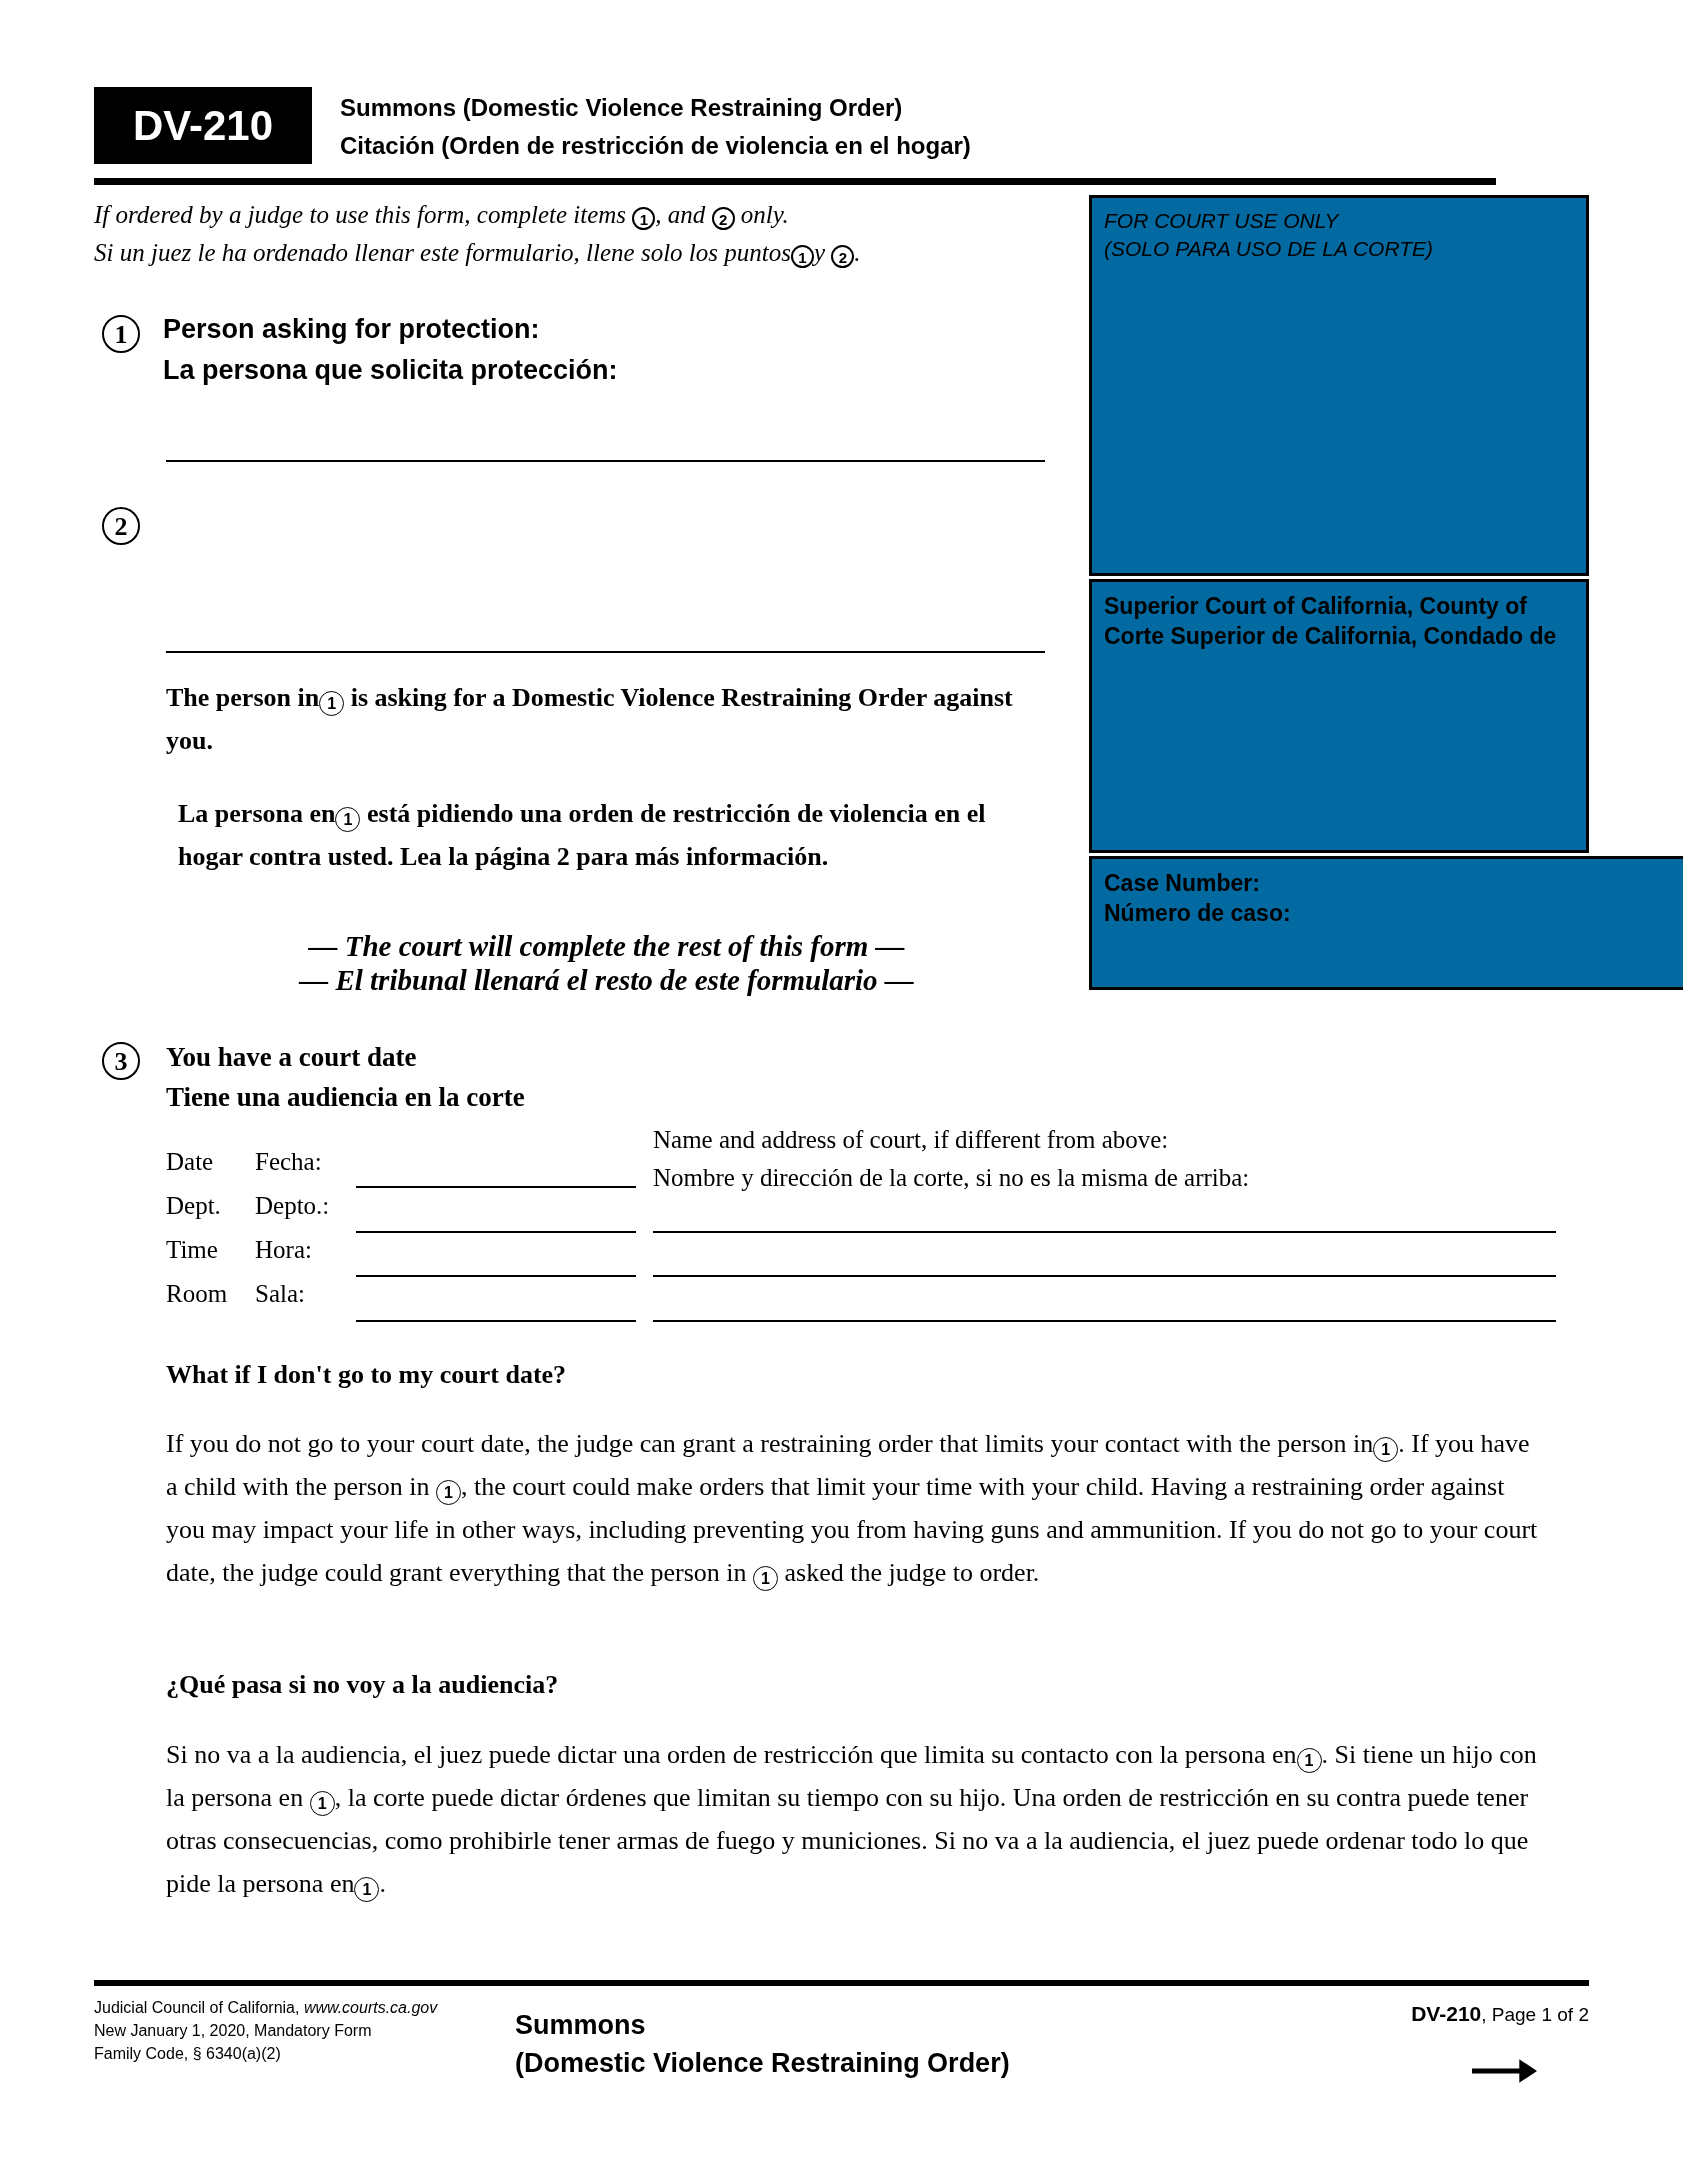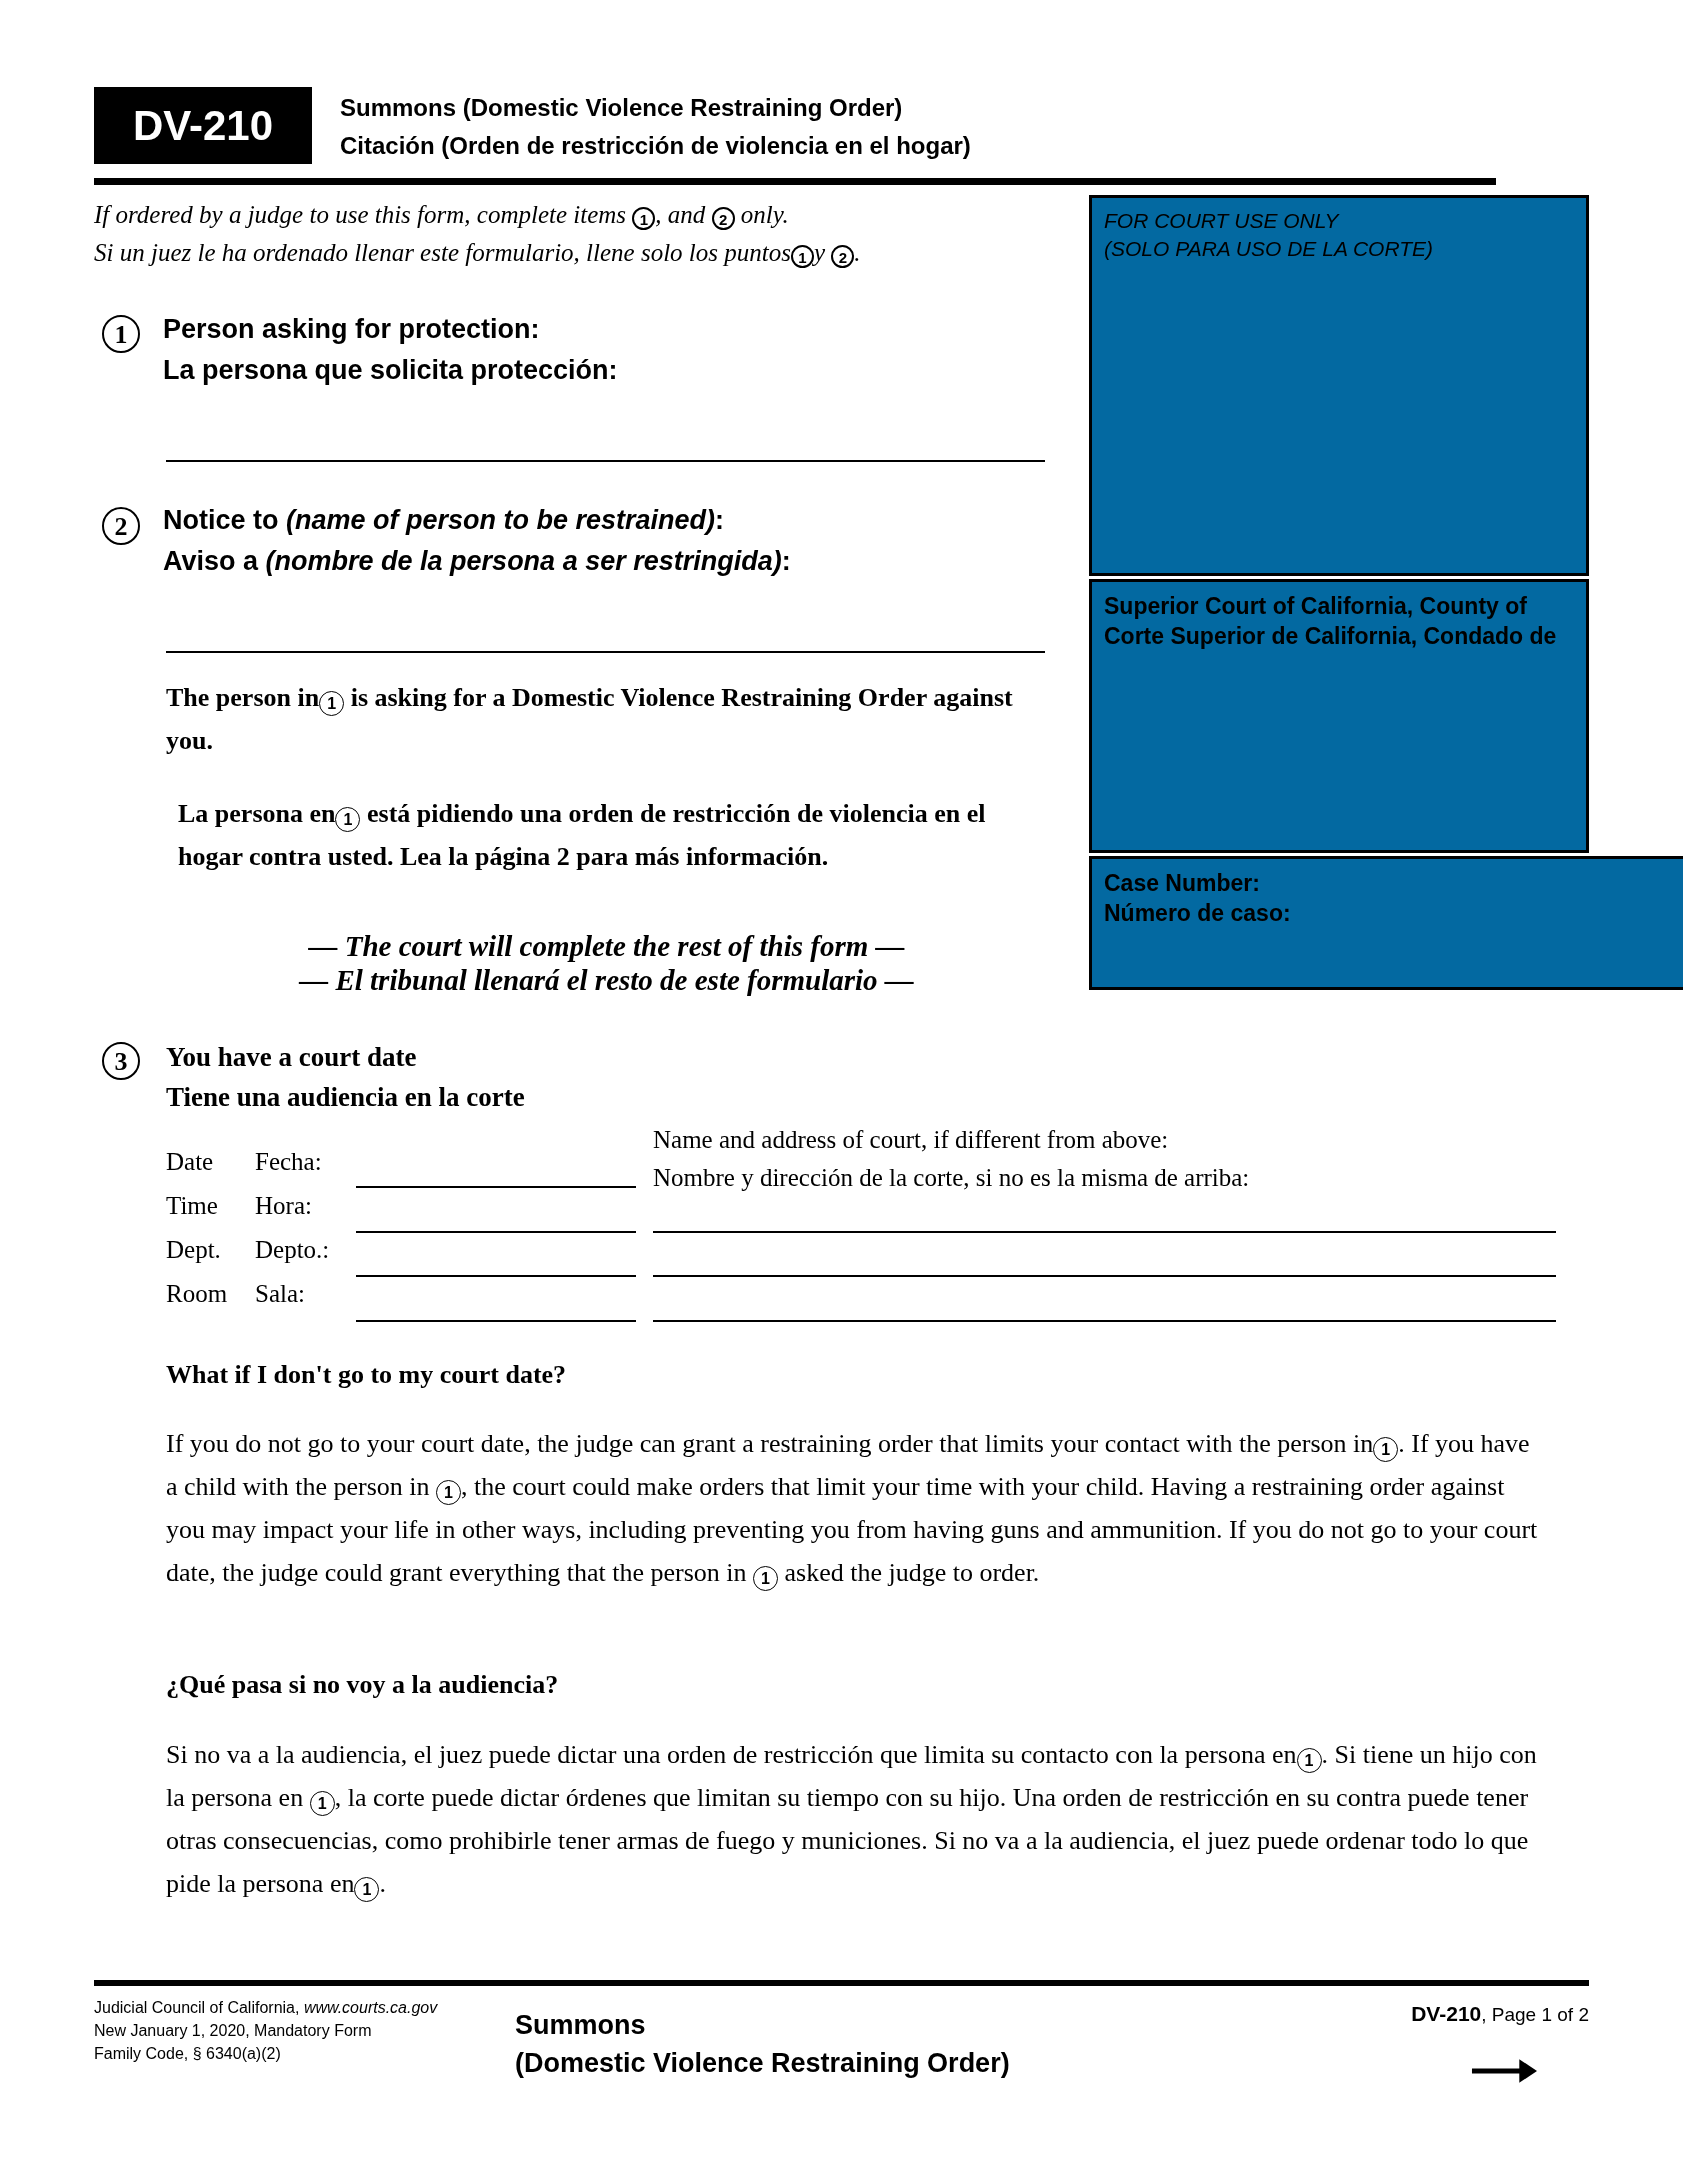--- a/index.html
+++ b/index.html
@@ -347,30 +347,20 @@
   </div>
 
   <div class="bullet" style="left:102px; top:315px;">1</div>
   <div class="item1-label">
     <div>Person asking for protection:</div>
     <div>La persona que solicita protección:</div>
   </div>
   <div class="fill-line" style="left:166px; top:460px; width:879px;"></div>
 
   <div class="bullet" style="left:102px; top:507px;">2</div>
-  <div class="item2-label">
-    <div>
-      <span>Notice to</span>
-      <i>(name of person to be restrained)</i><span>:</span>
-    </div>
-    <div>
-      <span>Aviso a</span>
-      <i>(nombre de la persona a ser restringida)</i><span>:</span>
-    </div>
-  </div>
   <div class="fill-line" style="left:166px; top:651px; width:879px;"></div>
 
   <div class="blk-serif" style="top:676px;">
     <span>The person in</span><span class="cir-serif">1</span>
     <span>is asking for a Domestic Violence Restraining Order against you.</span>
   </div>
   <div class="blk-serif" style="top:792px;margin-left:12px;">
     <span>La persona en</span><span class="cir-serif">1</span>
     <span>está pidiendo una orden de restricción de violencia en el hogar contra usted. Lea la página 2 para más información.</span>
   </div>
@@ -406,26 +396,26 @@
     <div>You have a court date</div>
     <div>Tiene una audiencia en la corte</div>
   </div>
 
   <div class="dt-grid">
     <div class="dt-row">
       <span class="dt-en">Date</span>
       <span class="dt-es">Fecha:</span>
     </div>
     <div class="dt-row">
+      <span class="dt-en">Dept.</span>
+      <span class="dt-es">Depto.:</span>
+    </div>
+    <div class="dt-row">
       <span class="dt-en">Time</span>
       <span class="dt-es">Hora:</span>
-    </div>
-    <div class="dt-row">
-      <span class="dt-en">Dept.</span>
-      <span class="dt-es">Depto.:</span>
     </div>
     <div class="dt-row">
       <span class="dt-en">Room</span>
       <span class="dt-es">Sala:</span>
     </div>
   </div>
 
   <div class="fill-line" style="left:356px; top:1186px; width:280px;"></div>
   <div class="fill-line" style="left:356px; top:1231px; width:280px;"></div>
   <div class="fill-line" style="left:356px; top:1275px; width:280px;"></div>

